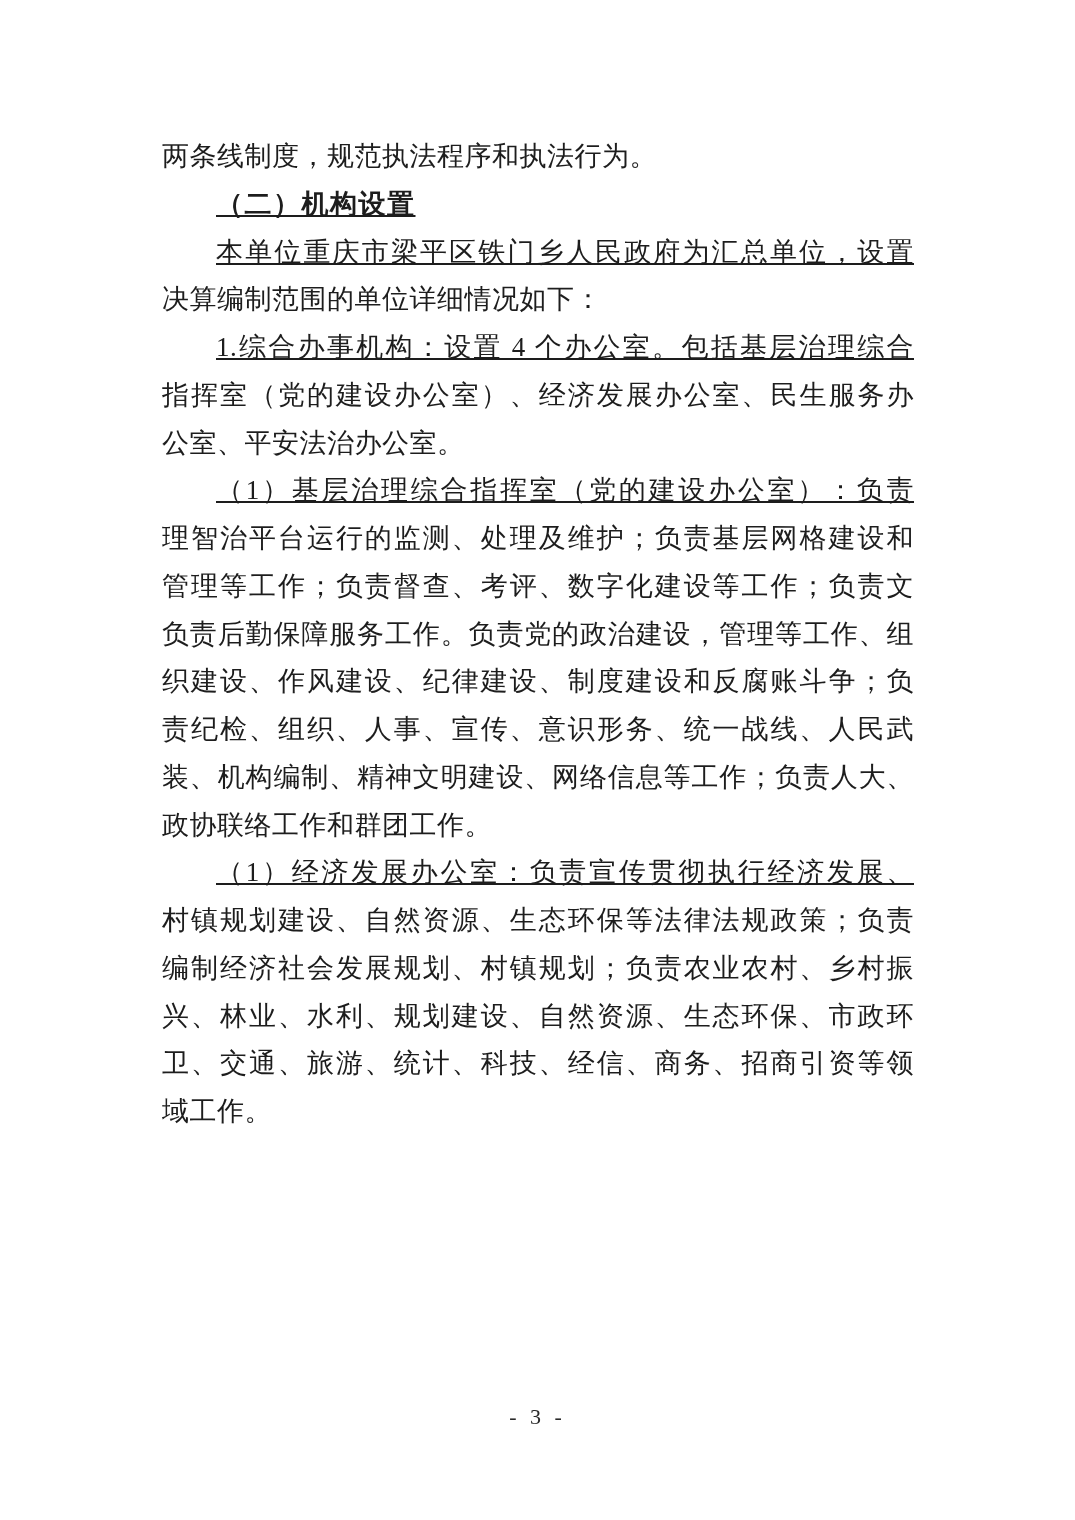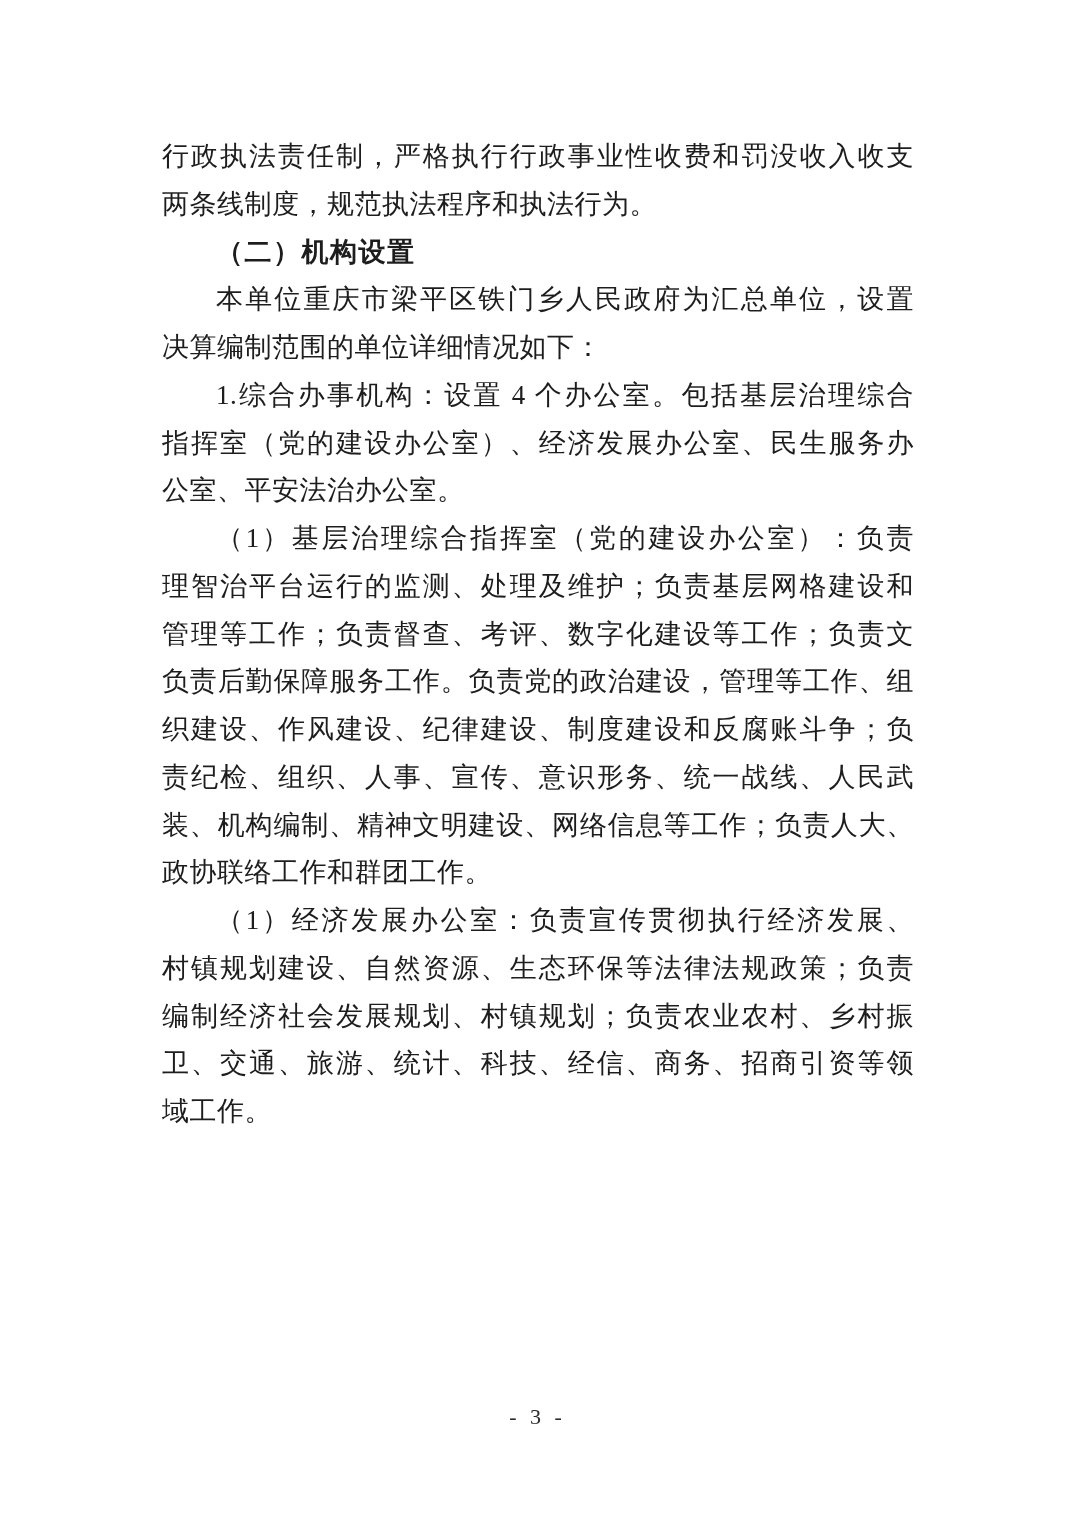--- a/index.html
+++ b/index.html
@@ -33,20 +33,21 @@
     text-align: justify;
     text-align-last: justify;
     white-space: nowrap;
     letter-spacing: 0.5px;
   }
   .line.no-stretch {
     text-align-last: left;
   }
   .line.indent {
     text-indent: 2em;
+    text-decoration: underline;
   }
   .line.bold {
     font-weight: 700;
     letter-spacing: 1.5px;
   }
   .footer {
     position: absolute;
     left: 0;
     top: 1404px;
     width: 100%;
@@ -54,36 +55,36 @@
     font-size: 22px;
     letter-spacing: 4px;
     color: #2a2a2a;
   }
 </style>
 </head>
 <body>
 
 <div class="page">
   <div class="text-block">
-      <div class="line">行政执法责任制，严格执行行政事业性收费和罚没收入收支</div>
       <div class="line no-stretch">两条线制度，规范执法程序和执法行为。</div>
       <div class="line indent no-stretch bold">（二）机构设置</div>
       <div class="line indent">本单位重庆市梁平区铁门乡人民政府为汇总单位，设置</div>
       <div class="line no-stretch">决算编制范围的单位详细情况如下：</div>
       <div class="line indent">1.综合办事机构：设置 4 个办公室。包括基层治理综合</div>
       <div class="line">指挥室（党的建设办公室）、经济发展办公室、民生服务办</div>
       <div class="line no-stretch">公室、平安法治办公室。</div>
       <div class="line indent">（1）基层治理综合指挥室（党的建设办公室）：负责</div>
       <div class="line">理智治平台运行的监测、处理及维护；负责基层网格建设和</div>
       <div class="line">管理等工作；负责督查、考评、数字化建设等工作；负责文</div>
       <div class="line">负责后勤保障服务工作。负责党的政治建设，管理等工作、组</div>
       <div class="line">织建设、作风建设、纪律建设、制度建设和反腐账斗争；负</div>
       <div class="line">责纪检、组织、人事、宣传、意识形务、统一战线、人民武</div>
       <div class="line">装、机构编制、精神文明建设、网络信息等工作；负责人大、</div>
       <div class="line no-stretch">政协联络工作和群团工作。</div>
       <div class="line indent">（1）经济发展办公室：负责宣传贯彻执行经济发展、</div>
       <div class="line">村镇规划建设、自然资源、生态环保等法律法规政策；负责</div>
       <div class="line">编制经济社会发展规划、村镇规划；负责农业农村、乡村振</div>
+      <div class="line">兴、林业、水利、规划建设、自然资源、生态环保、市政环</div>
       <div class="line">卫、交通、旅游、统计、科技、经信、商务、招商引资等领</div>
       <div class="line no-stretch">域工作。</div>
     </div>
   <div class="footer">- 3 -</div>
 </div>
 
 </body></html>

